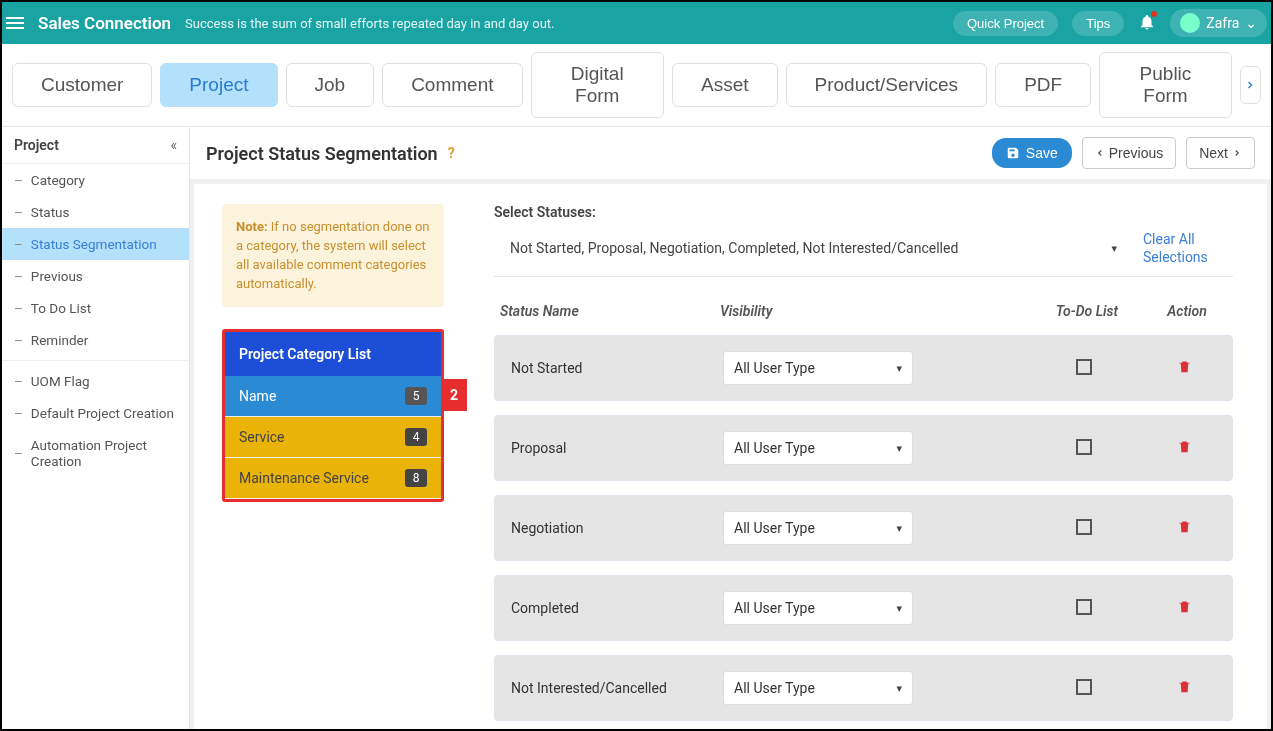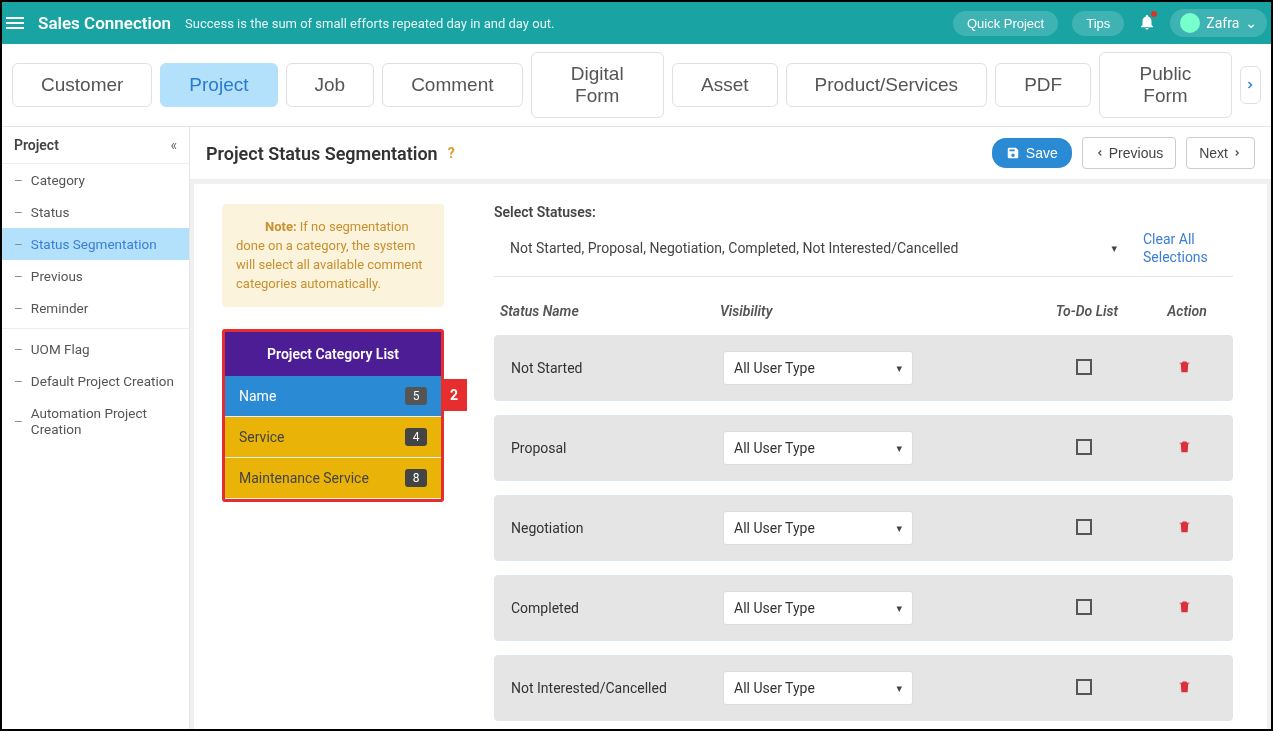--- a/index.html
+++ b/index.html
@@ -197,28 +197,28 @@
       padding-right: 10px;
     }
     .note-box {
       background:#fcf3dc;
       border-radius:4px;
       padding:14px 14px;
       font-size:13px;
       color:#c8902e;
       line-height:1.45;
     }
-    .note-box b { color:#c8902e;margin-left:29px; }
+    .note-box b { color:#c8902e; }
 
     .cat-panel { margin-top:22px; position:relative; border:3px solid #e62e2e; border-radius:3px;}
     .cat-panel-head {
-      background:#4c1d95;
+      background:#1d4ed8;
       color:#fff;
       padding:14px;
-      text-align:center;
+      text-align:left;
       font-weight:600;
       font-size:14px;
     }
     .cat-list { list-style:none; }
     .cat-item {
       display:flex; justify-content:space-between; align-items:center;
       padding:11px 14px;
       border-bottom:1px solid #eee;
       cursor:pointer;
       background:#eab308;
@@ -346,20 +346,21 @@
   <div class="sidebar">
     <div class="sidebar-head">
       <span class="ttl">Project</span>
       <span class="collapse-icon">«</span>
     </div>
     <ul class="side-list">
       <li>Category</li>
       <li>Status</li>
       <li class="selected">Status Segmentation</li>
       <li>Previous</li>
+      <li>To Do List</li>
       <li>Reminder</li>
     </ul>
     <div class="side-sep"></div>
     <ul class="side-list">
       <li>UOM Flag</li>
       <li>Default Project Creation</li>
       <li>Automation Project Creation</li>
     </ul>
   </div>
 

